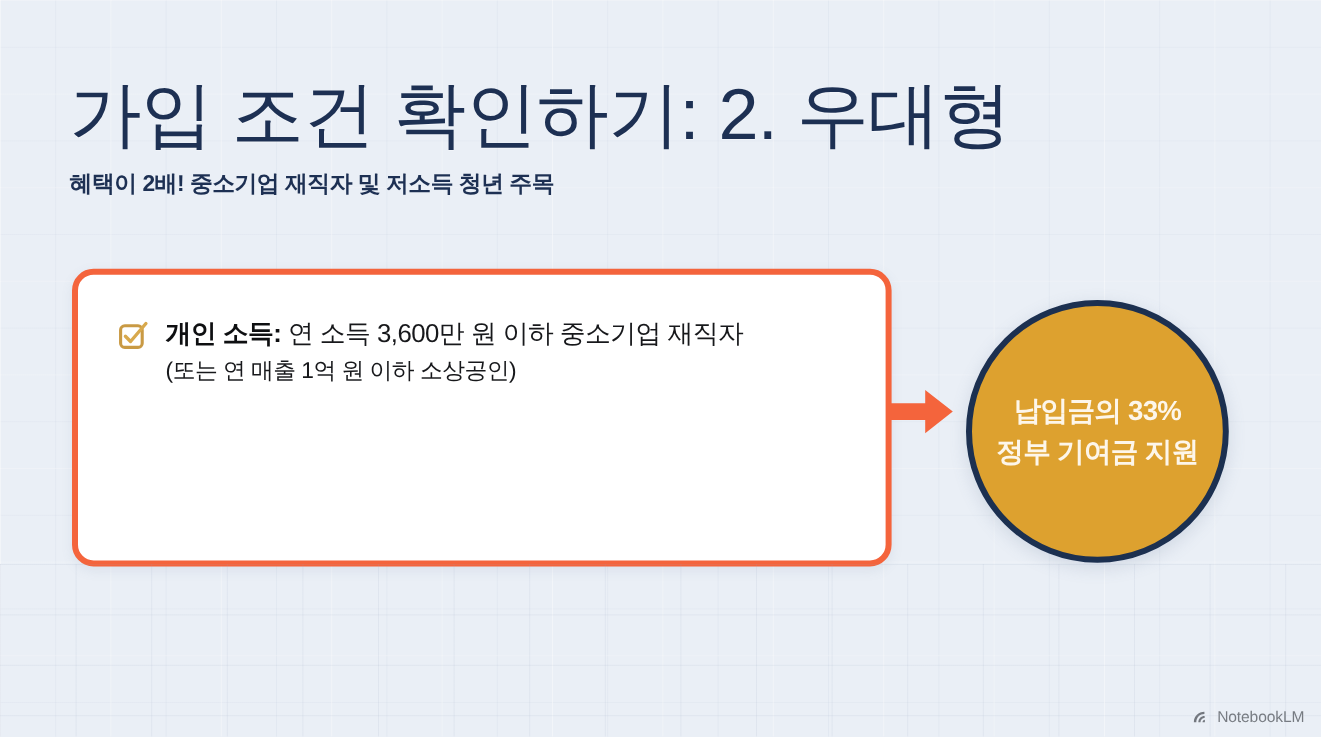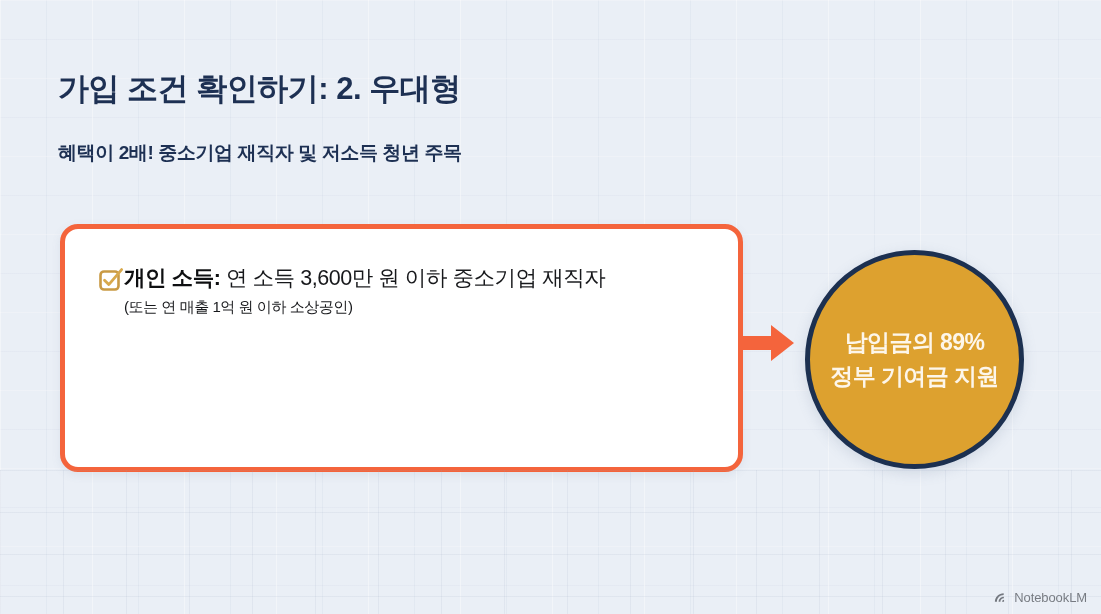--- a/index.html
+++ b/index.html
@@ -45,27 +45,26 @@
       linear-gradient(to bottom, rgba(150,165,190,0.13) 1px, transparent 1px);
     background-size: 63px 100%, 100% 42px;
     pointer-events: none;
   }
 
   
   .title {
     position: absolute;
     left: 58px;
     top: 56px;
-    font-size: 31px;
-    font-weight: 700;
+    font-size: 60px;
+    font-weight: 400;
     letter-spacing: -0.5px;
     color: #1d3053;
     white-space: nowrap;
     text-shadow: 0 1px 0 rgba(255,255,255,0.35);
-    margin-top: 12px;
   }
 
   .subtitle {
     position: absolute;
     left: 58px;
     top: 140px;
     font-size: 19px;
     font-weight: 700;
     letter-spacing: -0.4px;
     color: #1d3053;
@@ -88,20 +87,21 @@
   .card-list {
     position: absolute;
     left: 33px;
     top: 33px;
     right: 20px;
   }
 
   .cond-row {
     display: flex;
     align-items: flex-start;
+    gap: 14px;
   }
 
   .cond-row + .cond-row { margin-top: 36px; }
 
   .check-icon {
     flex: 0 0 auto;
     width: 26px;
     height: 26px;
     margin-top: 5px;
     display: block;
@@ -114,21 +114,21 @@
     letter-spacing: -0.45px;
   }
 
   .cond-text b {
     font-weight: 700;
     color: #0e0f11;
   }
 
   .cond-sub {
     display: block;
-    font-size: 15px;
+    font-size: 19px;
     line-height: 1.55;
     color: #17181b;
     letter-spacing: -0.45px;
   }
 
   
   .arrow {
     position: absolute;
     left: 741px;
     top: 322px;
@@ -208,21 +208,21 @@
 
 
     </div>
   </div>
 
   <svg class="arrow" viewBox="0 0 54 42">
     <path d="M0 14 H30 V3 L53 21 L30 39 V28 H0 Z" fill="#f4643c"></path>
   </svg>
 
   <div class="benefit-circle">
-    <div class="benefit-line">납입금의 89%</div>
+    <div class="benefit-line">납입금의 33%</div>
     <div class="benefit-line">정부 기여금 지원</div>
   </div>
 
   <div class="watermark">
     <svg class="wm-logo" viewBox="0 0 16 16">
       <path d="M2 12.6 C2 7.2 6.2 3.4 11.4 3.4 C11.4 3.4 11.4 5.4 11.4 5.4 C7.4 5.4 4.2 8.5 4.2 12.6 Z" fill="#2b2f36"></path>
       <path d="M6.0 12.6 C6.0 9.4 8.4 7.1 11.6 7.1 L11.6 8.9 C9.5 8.9 7.9 10.5 7.9 12.6 Z" fill="#2b2f36"></path>
       <path d="M9.7 12.6 C9.7 11.4 10.6 10.5 11.8 10.5 L11.8 12.6 Z" fill="#2b2f36"></path>
     </svg>
     <span class="wm-text">NotebookLM</span>

